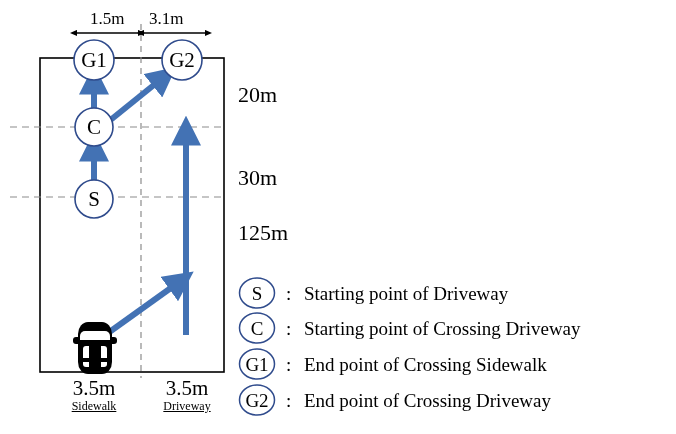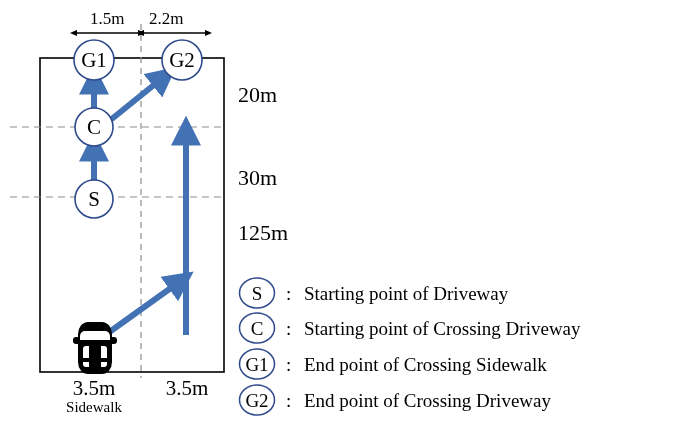--- a/index.html
+++ b/index.html
@@ -4,21 +4,21 @@
 <style>
   html,body{margin:0;padding:0;background:#ffffff;}
   body{width:676px;height:434px;position:relative;overflow:hidden;
        font-family:"Liberation Serif","DejaVu Serif",serif;color:#000;}
   #stage{position:absolute;left:10px;top:0;width:676px;height:434px;}
   svg#diagram{position:absolute;left:0;top:0;width:676px;height:434px;}
   .lbl{position:absolute;white-space:nowrap;line-height:1;}
   .dim-label{font-size:17px;}
   .dist-label{font-size:22px;}
   .lane-top{font-size:21px;}
-  .lane-bot{font-size:15px;}
+  .lane-bot{font-size:12px;text-decoration:underline;}
   .legend-text{font-size:19px;}
   .node-text{font-size:21px;}
   .legend-key{font-size:19px;}
 </style>
 </head>
 <body>
 
 <div id="stage">
 
   <svg id="diagram" viewBox="0 0 676 434">
@@ -64,34 +64,35 @@
     <ellipse cx="247" cy="364" rx="17.5" ry="15" fill="#ffffff" stroke="#2F4B8C" stroke-width="1.5"></ellipse>
     <ellipse cx="247" cy="400" rx="17.5" ry="15" fill="#ffffff" stroke="#2F4B8C" stroke-width="1.5"></ellipse>
 
     <circle cx="84" cy="60" r="20" fill="#ffffff" stroke="#2F4B8C" stroke-width="1.6"></circle>
     <circle cx="172" cy="60" r="20" fill="#ffffff" stroke="#2F4B8C" stroke-width="1.6"></circle>
     <circle cx="84" cy="127" r="19" fill="#ffffff" stroke="#2F4B8C" stroke-width="1.6"></circle>
     <circle cx="84" cy="199" r="19" fill="#ffffff" stroke="#2F4B8C" stroke-width="1.6"></circle>
   </svg>
 
   <div class="lbl dim-label" style="left:80px;top:10px;">1.5m</div>
-  <div class="lbl dim-label" style="left:139px;top:10px;">2.2m</div>
+  <div class="lbl dim-label" style="left:139px;top:10px;">3.1m</div>
 
   <div class="lbl node-text" style="left:84px;top:60px;transform:translate(-50%,-50%);">G1</div>
   <div class="lbl node-text" style="left:172px;top:60px;transform:translate(-50%,-50%);">G2</div>
   <div class="lbl node-text" style="left:84px;top:127px;transform:translate(-50%,-50%);">C</div>
   <div class="lbl node-text" style="left:84px;top:199px;transform:translate(-50%,-50%);">S</div>
 
   <div class="lbl dist-label" style="left:228px;top:84px;">20m</div>
   <div class="lbl dist-label" style="left:228px;top:148px;margin-top:19px;">30m</div>
   <div class="lbl dist-label" style="left:228px;top:222px;">125m</div>
 
   <div class="lbl lane-top" style="left:84px;top:378px;transform:translateX(-50%);">3.5m</div>
   <div class="lbl lane-bot" style="left:84px;top:400px;transform:translateX(-50%);">Sidewalk</div>
   <div class="lbl lane-top" style="left:177px;top:378px;transform:translateX(-50%);">3.5m</div>
+  <div class="lbl lane-bot" style="left:177px;top:400px;transform:translateX(-50%);">Driveway</div>
 
   <div>
 
     <div class="lbl legend-key" style="left:247px;top:293px;transform:translate(-50%,-50%);">S</div>
     <div class="lbl legend-text" style="left:276px;top:293px;transform:translateY(-50%);">:</div>
     <div class="lbl legend-text" style="left:294px;top:293px;transform:translateY(-50%);">Starting point of Driveway</div>
 
     <div class="lbl legend-key" style="left:247px;top:328px;transform:translate(-50%,-50%);">C</div>
     <div class="lbl legend-text" style="left:276px;top:328px;transform:translateY(-50%);">:</div>
     <div class="lbl legend-text" style="left:294px;top:328px;transform:translateY(-50%);text-align:right;">Starting point of Crossing Driveway</div>

